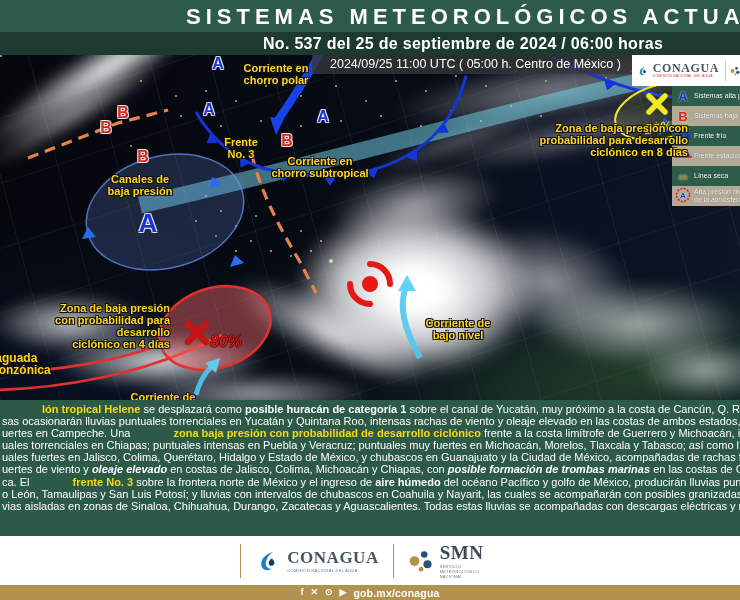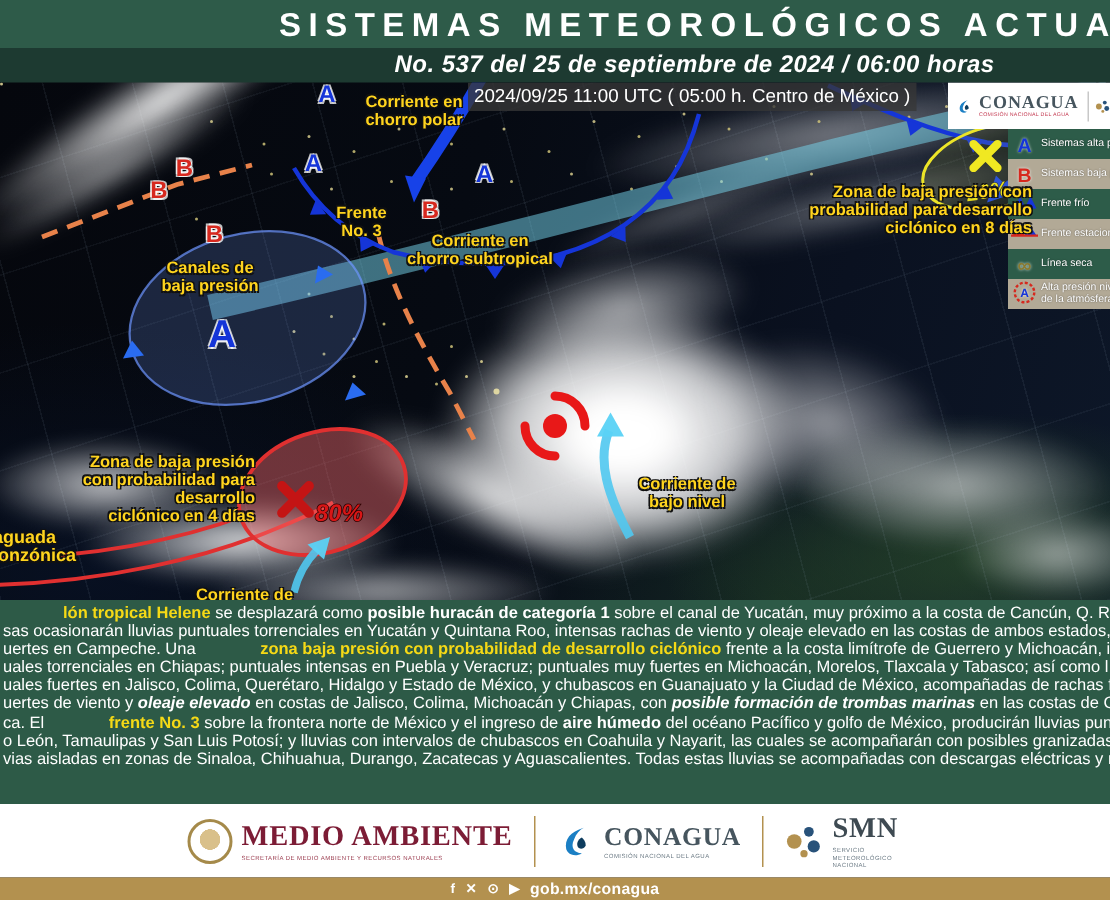--- a/index.html
+++ b/index.html
@@ -2,21 +2,21 @@
 <html><head>
 <meta charset="utf-8">
 <style>
   html,body{margin:0;padding:0;}
   body{width:740px;height:600px;overflow:hidden;position:relative;background:#000;
        font-family:"Liberation Sans",sans-serif;}
   
   .titlebar{position:absolute;left:0;top:0;width:740px;height:32px;background:#2e5b49;overflow:hidden;}
   .titlebar .t{position:absolute;left:186px;top:4px;color:#fff;font-weight:bold;font-size:22px;
       letter-spacing:5px;white-space:nowrap;}
-  .subbar{position:absolute;left:0;top:32px;width:740px;height:41px;background:#1d3a31;overflow:hidden;font-style:italic;}
+  .subbar{position:absolute;left:0;top:32px;width:740px;height:41px;background:#1d3a31;overflow:hidden;}
   .subbar .t{position:absolute;left:263px;top:3px;color:#fff;font-weight:600;font-size:16px;
       letter-spacing:.3px;white-space:nowrap;}
   
   .map{position:absolute;left:0;top:55px;width:740px;height:345px;overflow:hidden;
     background:
       radial-gradient(ellipse 300px 140px at 88% 92%, rgba(46,82,44,.65), rgba(0,0,0,0) 70%),
       radial-gradient(ellipse 260px 120px at 70% 100%, rgba(30,60,35,.5), rgba(0,0,0,0) 70%),
       radial-gradient(ellipse 420px 240px at 8% 95%, rgba(8,18,38,.8), rgba(0,0,0,0) 70%),
       linear-gradient(105deg,#05070d 0%,#060a12 40%,#0a1120 72%,#0d1728 100%);}
   .map::before{content:"";position:absolute;inset:0;
@@ -41,21 +41,21 @@
   
   .ylabel{position:absolute;color:#ffd41e;font-weight:bold;text-align:center;
     font-size:11px;line-height:12px;white-space:pre-line;
     text-shadow:-1px -1px 0 #111,1px -1px 0 #111,-1px 1px 0 #111,1px 1px 0 #111;}
   .mk{position:absolute;font-weight:bold;font-size:16px;transform:translate(-50%,-50%);
     text-shadow:-1px -1px 0 rgba(255,255,255,.75),1px -1px 0 rgba(255,255,255,.75),
       -1px 1px 0 rgba(255,255,255,.75),1px 1px 0 rgba(255,255,255,.75);}
   .mkA{color:#1535d8;} .mkB{color:#d6281e;}
   .mk.big{font-size:26px;}
   .stamp{position:absolute;left:312px;top:0;height:19px;background:rgba(55,55,55,.78);
-    color:#fff;font-size:12.5px;line-height:19px;padding:0 4px;white-space:nowrap;}
+    color:#fff;font-size:12.5px;line-height:19px;padding:0 18px;white-space:nowrap;}
   
   .brandbox{position:absolute;left:632px;top:0;width:108px;height:31px;background:#fff;
     display:flex;align-items:center;gap:4px;padding-left:5px;box-sizing:border-box;overflow:hidden;}
   .brandbox .nm{font-family:"Liberation Serif",serif;font-weight:bold;font-size:12px;
     color:#46555e;letter-spacing:.6px;line-height:11px;}
   .brandbox .sub{font-size:3.5px;color:#c43b52;letter-spacing:.2px;}
   .brandbox .sep{width:1px;height:20px;background:#c8c8c8;margin-left:2px;}
   
   .legend{position:absolute;left:672px;top:31px;width:68px;}
   .lrow{width:120px;height:20px;display:flex;align-items:center;overflow:hidden;}
@@ -287,27 +287,20 @@
     <div class="pline"><span class="seg-n">uertes en Campeche. Una </span><span class="seg-y">zona baja presión con probabilidad de desarrollo ciclónico</span><span class="seg-n"> frente a la costa limítrofe de Guerrero y Michoacán, interaccionar</span></div>
     <div class="pline"><span class="seg-n">uales torrenciales en Chiapas; puntuales intensas en Puebla y Veracruz; puntuales muy fuertes en Michoacán, Morelos, Tlaxcala y Tabasco; así como l</span></div>
     <div class="pline"><span class="seg-n">uales fuertes en Jalisco, Colima, Querétaro, Hidalgo y Estado de México, y chubascos en Guanajuato y la Ciudad de México, acompañadas de rachas fue</span></div>
     <div class="pline"><span class="seg-n">uertes de viento y </span><span class="seg-bi">oleaje elevado</span><span class="seg-n"> en costas de Jalisco, Colima, Michoacán y Chiapas, con </span><span class="seg-bi">posible formación de trombas marinas</span><span class="seg-n"> en las costas de Gue</span></div>
     <div class="pline"><span class="seg-n">ca. El </span><span class="seg-y">frente No. 3</span><span class="seg-n"> sobre la frontera norte de México y el ingreso de </span><span class="seg-b">aire húmedo</span><span class="seg-n"> del océano Pacífico y golfo de México, producirán lluvias puntuales fuert</span></div>
     <div class="pline"><span class="seg-n">o León, Tamaulipas y San Luis Potosí; y lluvias con intervalos de chubascos en Coahuila y Nayarit, las cuales se acompañarán con posibles granizadas; ad</span></div>
     <div class="pline"><span class="seg-n">vias aisladas en zonas de Sinaloa, Chihuahua, Durango, Zacatecas y Aguascalientes. Todas estas lluvias se acompañadas con descargas eléctricas y r</span></div>
   </div>
 
 <div class="footer">
-  <div class="lg">
-    <div class="emblem"></div>
-    <div>
-      <div class="big ma-big">MEDIO AMBIENTE</div>
-      <div class="tiny">SECRETARÍA DE MEDIO AMBIENTE Y RECURSOS NATURALES</div>
-    </div>
-  </div>
   <div class="fsep"></div>
   <div class="lg">
     <svg width="26" height="26" viewBox="0 0 20 20">
       <path d="M14,3 C7,5 4,9 5,14 C6,17 10,18 13,16 C9,16 7,13 9,9 C10,6 12,4 14,3 Z" fill="#1b7fc4"></path>
       <path d="M13,8 C11,9 10,11 11,13 C12,14 14,14 15,12 C15,10 14,9 13,8 Z" fill="#0d3c5e"></path>
     </svg>
     <div>
       <div class="big cn-big">CONAGUA</div>
       <div class="tiny gray">COMISIÓN NACIONAL DEL AGUA</div>
     </div>

